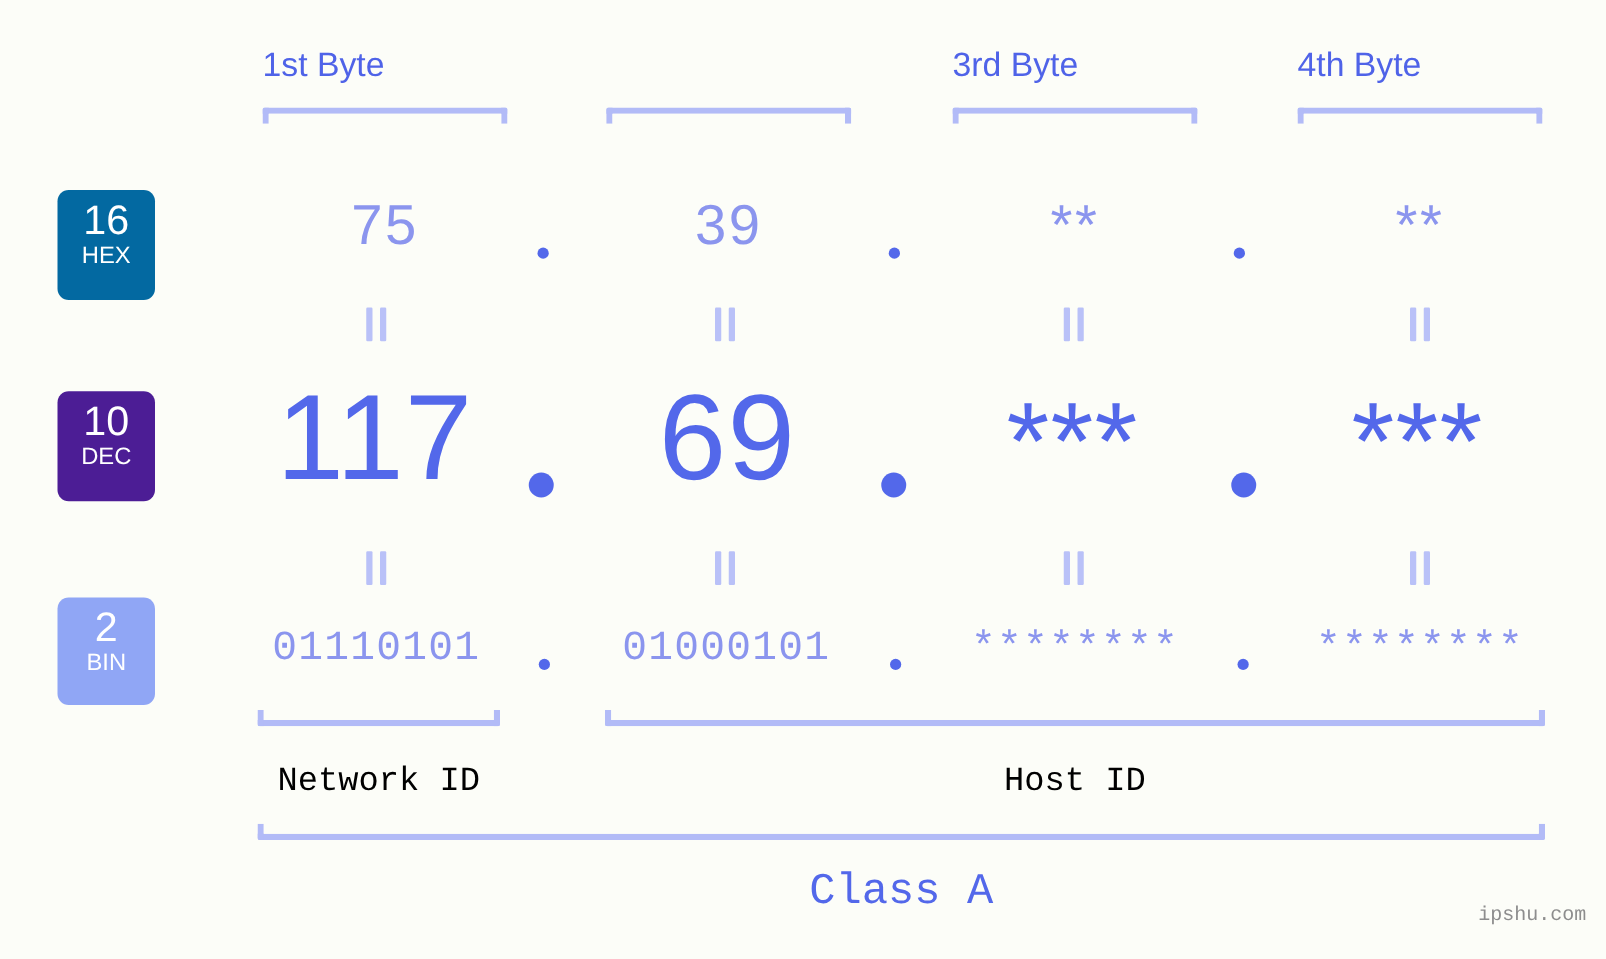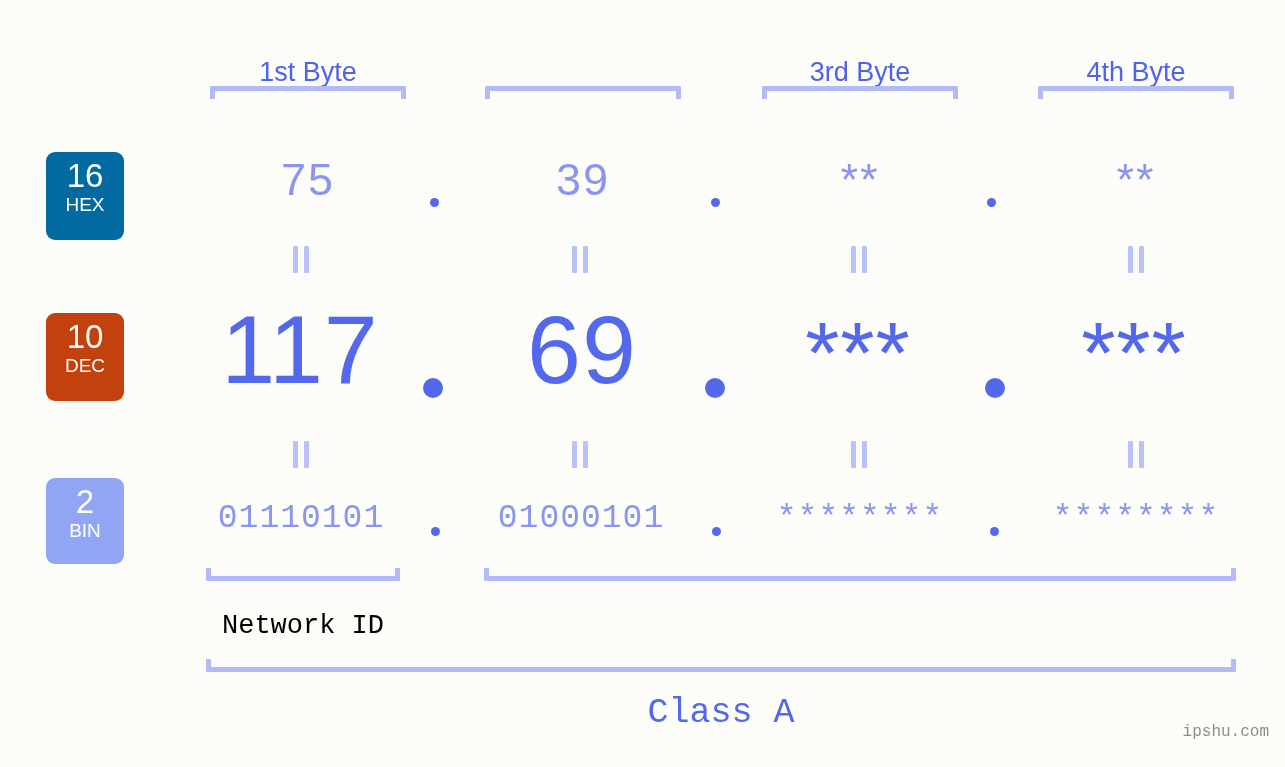--- a/index.html
+++ b/index.html
@@ -19,27 +19,25 @@
     width: 1285px;
     height: 767px;
   }
 
   
   .byte-header {
     position: absolute;
     top: 32px;
     height: 40px;
     line-height: 40px;
-    text-align: center;
     font-size: 27px;
     color: #4f63e8;
     font-family: "Liberation Sans", sans-serif;
     letter-spacing: 0px;
     white-space: nowrap;
-    margin-top: 20px;
   }
 
   
   .bracket-top {
     position: absolute;
     border-top: 5px solid #b2bbf7;
     border-left: 5px solid #b2bbf7;
     border-right: 5px solid #b2bbf7;
     height: 13px;
     box-sizing: border-box;
@@ -183,21 +181,21 @@
 
   <div class="bracket-top" style="left:210px; top:86px; width:196px;"></div>
   <div class="bracket-top" style="left:485px; top:86px; width:196px;"></div>
   <div class="bracket-top" style="left:762px; top:86px; width:196px;"></div>
   <div class="bracket-top" style="left:1038px; top:86px; width:196px;"></div>
 
   <div class="base-badge" style="top:152px; height:88px; background:#0369a1;">
     <span class="num">16</span>
     <span class="name">HEX</span>
   </div>
-  <div class="base-badge" style="top:313px; height:88px; background:#c2410c;">
+  <div class="base-badge" style="top:313px; height:88px; background:#4c1d95;">
     <span class="num">10</span>
     <span class="name">DEC</span>
   </div>
   <div class="base-badge" style="top:478px; height:86px; background:#90a6f5;">
     <span class="num">2</span>
     <span class="name">BIN</span>
   </div>
 
   <div class="row-hex">
     <div class="cell" style="left:210px; top:155px; width:196px;">75</div>
@@ -263,19 +261,20 @@
 
     <div class="dot mid" style="left:431px; top:527px;"></div>
     <div class="dot mid" style="left:712px; top:527px;"></div>
     <div class="dot mid" style="left:990px; top:527px;"></div>
   </div>
 
   <div class="bracket-bottom" style="left:206px; top:568px; width:194px;"></div>
   <div class="bracket-bottom" style="left:484px; top:568px; width:752px;"></div>
 
   <div class="id-label" style="left:206px; top:610px; width:194px;">Network ID</div>
+  <div class="id-label" style="left:484px; top:610px; width:752px;">Host ID</div>
 
   <div class="bracket-bottom" style="left:206px; top:659px; width:1030px;"></div>
   <div class="class-label" style="left:206px; top:692px; width:1030px;">Class A</div>
 
   <div class="watermark">ipshu.com</div>
 
 </div>
 
 </body></html>

